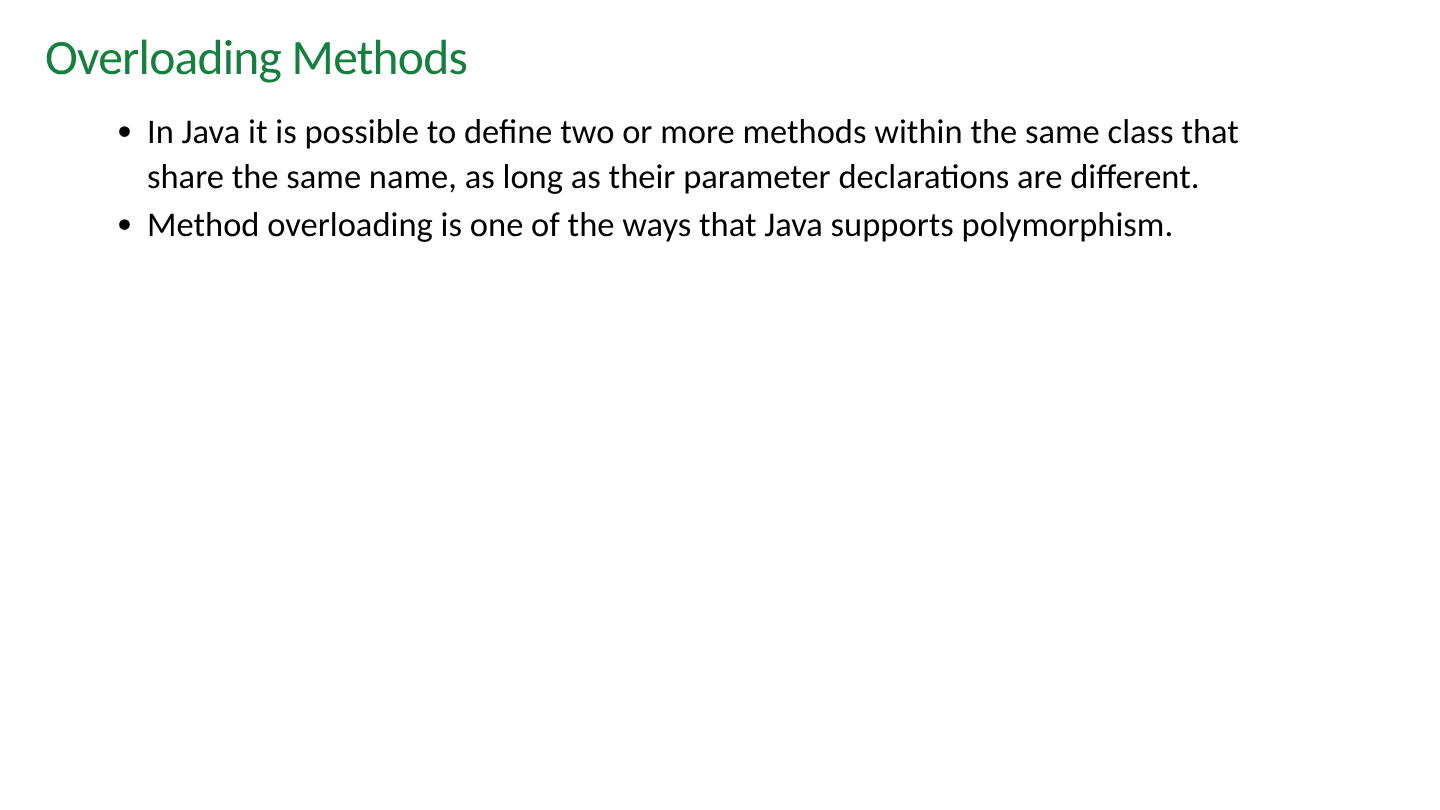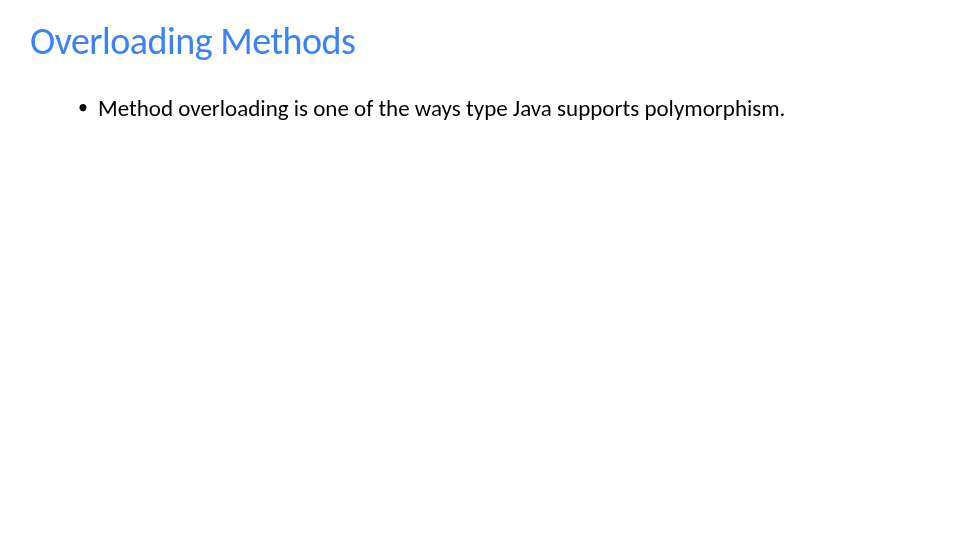--- a/index.html
+++ b/index.html
@@ -10,24 +10,24 @@
       font-family: Calibri, "Segoe UI", Arial, sans-serif;
       color: #000000;
       overflow: hidden;
     }
     .slide {
       width: 100%;
       height: 100%;
       padding: 18px 30px 30px 30px;
     }
     .title {
-      font-size: 38px;
+      font-size: 33px;
       font-weight: 400;
-      color: #3b82f6;
-      margin-bottom: 30px;
+      color: #15803d;
+      margin-bottom: 16px;
       letter-spacing: -0.5px;
     }
     .content {
       padding-left: 40px;
       padding-right: 60px;
     }
     .bullet-list {
       list-style: none;
     }
     .bullet-item {
@@ -50,16 +50,17 @@
       font-style: italic;
     }
   </style>
 </head>
 <body>
 
 <div class="slide">
   <h1 class="title">Overloading Methods</h1>
   <div class="content">
     <ul class="bullet-list">
-      <li class="bullet-item">Method overloading is one of the ways type Java supports polymorphism.</li>
+      <li class="bullet-item">In Java it is possible to define two or more methods within the same class that share the same name, as long as their parameter declarations are different.</li>
+      <li class="bullet-item">Method overloading is one of the ways that Java supports polymorphism.</li>
     </ul>
   </div>
 </div>
 
 </body></html>

